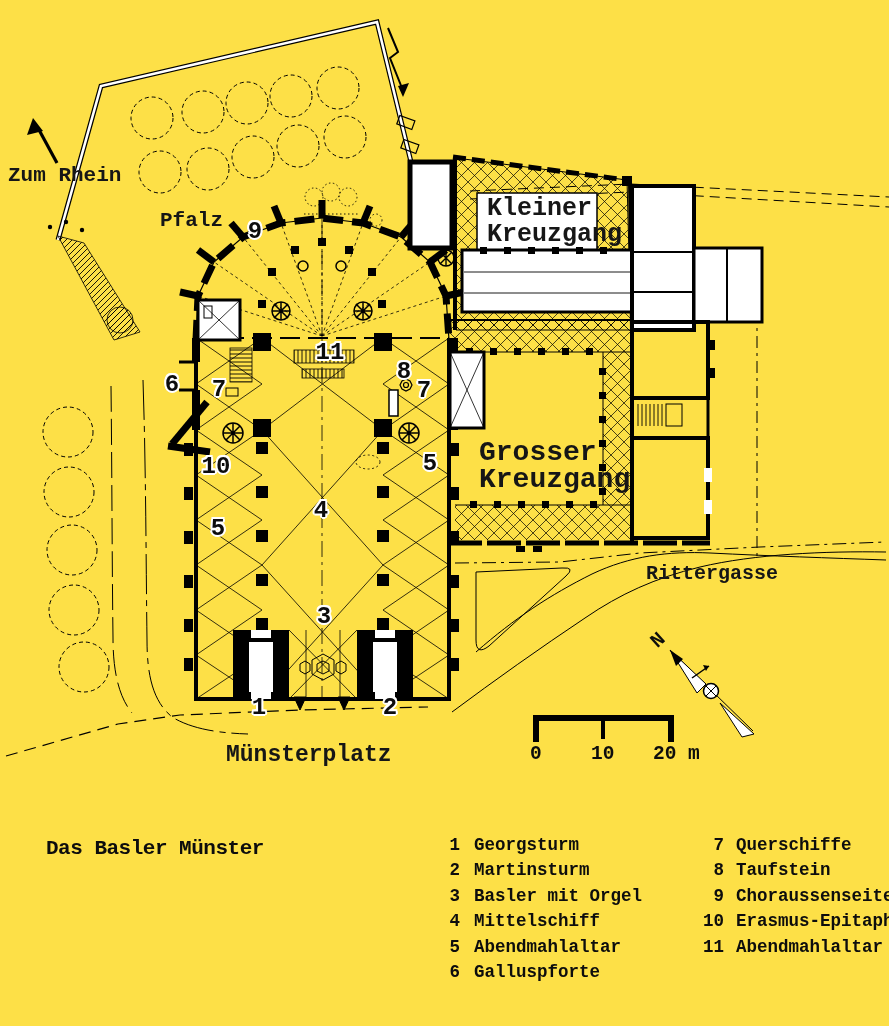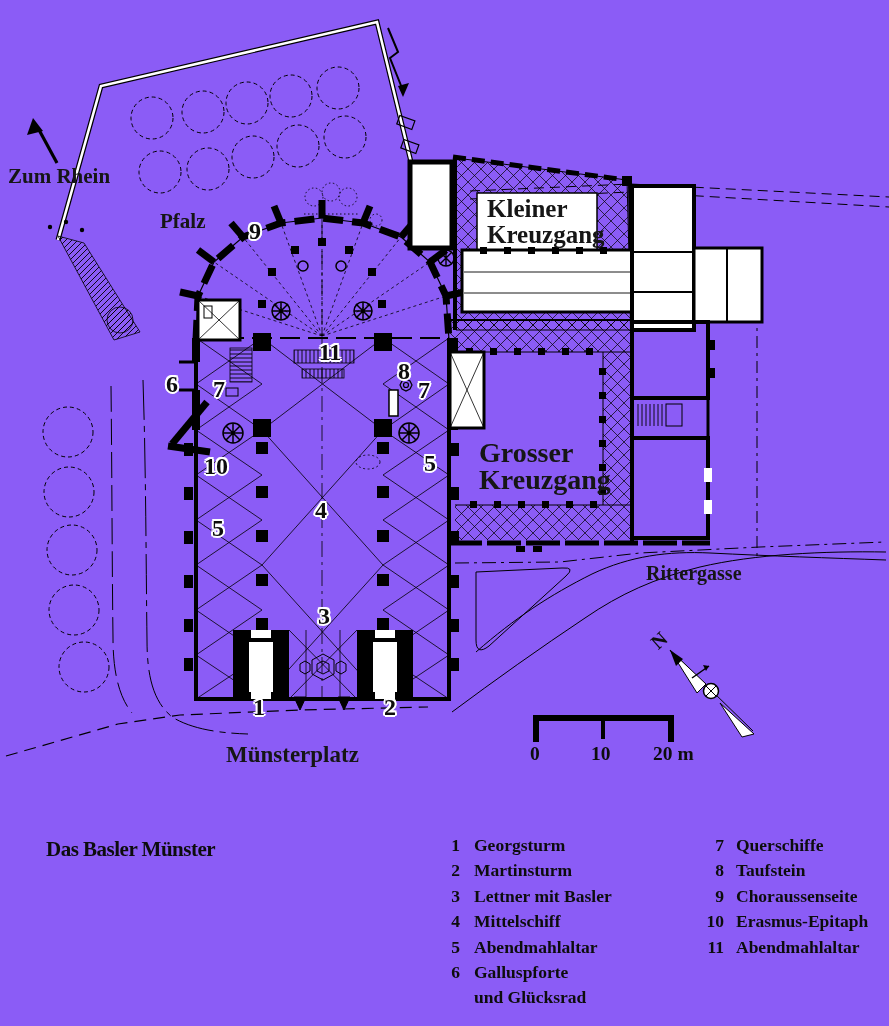--- a/index.html
+++ b/index.html
@@ -1,17 +1,17 @@
 <!DOCTYPE html>
 <html><head>
 <meta charset="utf-8">
 <style>
   html,body{margin:0;padding:0;background:#fff;}
-  .stage{position:relative;width:889px;height:1026px;background:#8b5cf6;overflow:hidden;
-         font-family:Liberation Serif, serif;color:#111;}
+  .stage{position:relative;width:889px;height:1026px;background:#fde047;overflow:hidden;
+         font-family:Liberation Mono, monospace;color:#111;}
   svg{position:absolute;left:0;top:0;}
   .maplabel{position:absolute;font-weight:bold;color:#161616;white-space:nowrap;}
   .mnum{position:absolute;transform:translate(-50%,-50%);font-weight:bold;font-size:24px;color:#0d0d0d;
         text-shadow:-1.5px -1.5px 0 #fff,1.5px -1.5px 0 #fff,-1.5px 1.5px 0 #fff,1.5px 1.5px 0 #fff,
                     0 -2px 0 #fff,0 2px 0 #fff,-2px 0 0 #fff,2px 0 0 #fff;}
   .two-line span{display:block;}
   .compass-n{position:absolute;font-weight:bold;font-size:20px;transform:rotate(-42deg);color:#0d0d0d;}
   .scalelab{position:absolute;font-weight:bold;font-size:19.5px;color:#0d0d0d;}
   .page-title{position:absolute;left:46px;top:837px;font-weight:bold;font-size:21px;letter-spacing:-0.5px;color:#0d0d0d;}
   .legend-col{position:absolute;top:835px;}
@@ -394,38 +394,34 @@
     <div class="lrow">
         <span class="lnum">1</span>
         <span class="ltext">Georgsturm</span>
       </div>
     <div class="lrow">
         <span class="lnum">2</span>
         <span class="ltext">Martinsturm</span>
       </div>
     <div class="lrow">
         <span class="lnum">3</span>
-        <span class="ltext">Lettner mit Basler</span>
+        <span class="ltext">Basler mit Orgel</span>
       </div>
     <div class="lrow">
         <span class="lnum">4</span>
         <span class="ltext">Mittelschiff</span>
       </div>
     <div class="lrow">
         <span class="lnum">5</span>
         <span class="ltext">Abendmahlaltar</span>
       </div>
     <div class="lrow">
         <span class="lnum">6</span>
         <span class="ltext">Galluspforte</span>
       </div>
-    <div class="lrow">
-        <span class="lnum"></span>
-        <span class="ltext">und Glücksrad</span>
-      </div>
   </div>
   <div class="legend-col lc2" style="left:694px;">
     <div class="lrow">
         <span class="lnum">7</span>
         <span class="ltext">Querschiffe</span>
       </div>
     <div class="lrow">
         <span class="lnum">8</span>
         <span class="ltext">Taufstein</span>
       </div>

